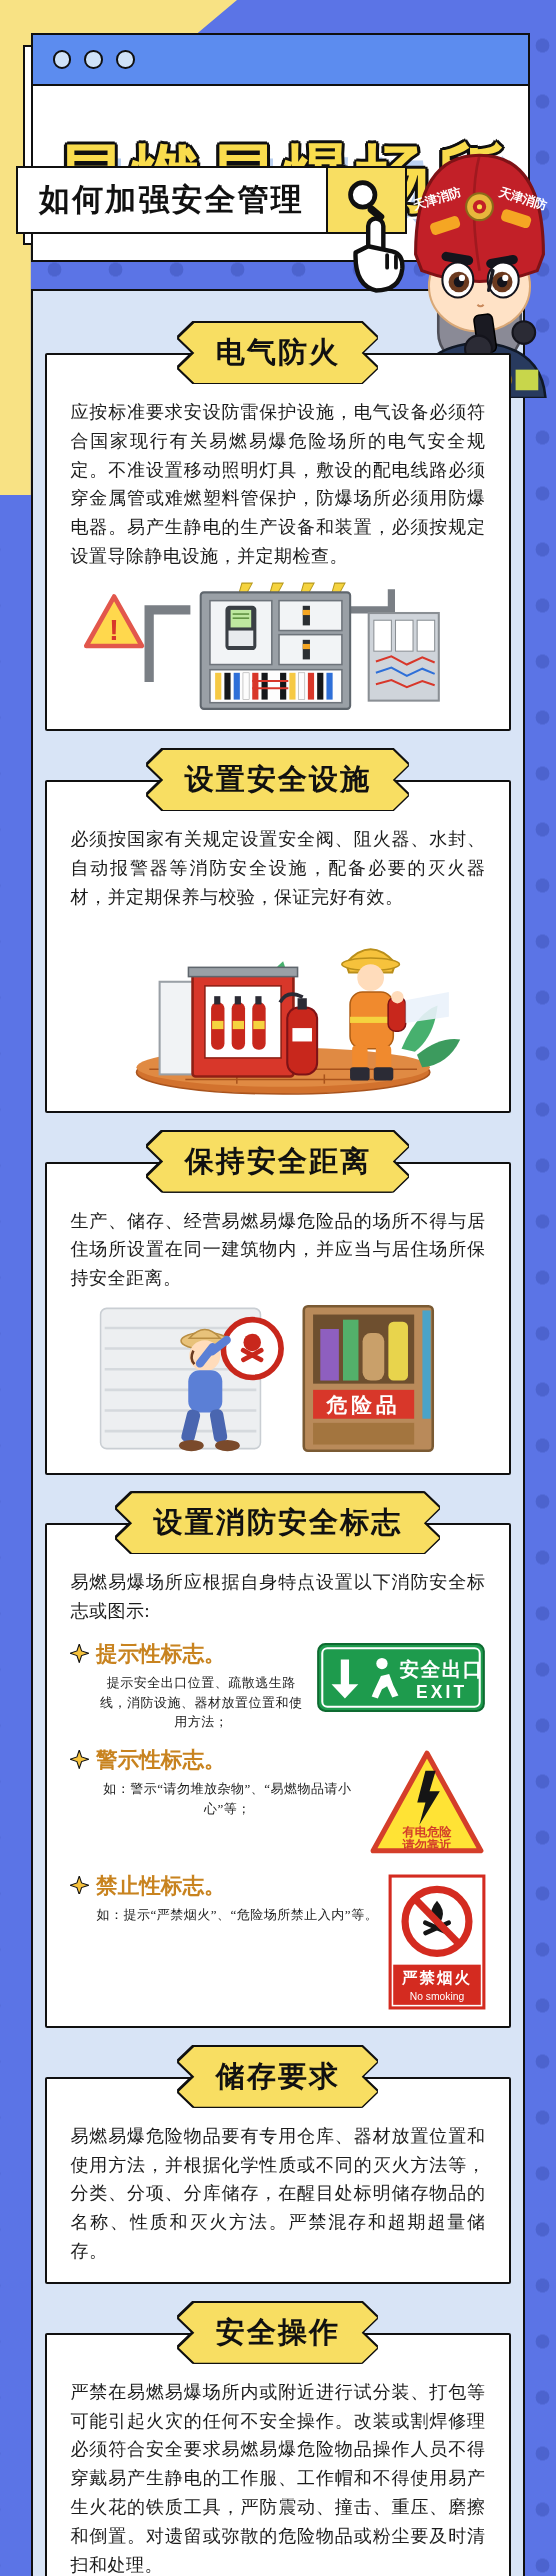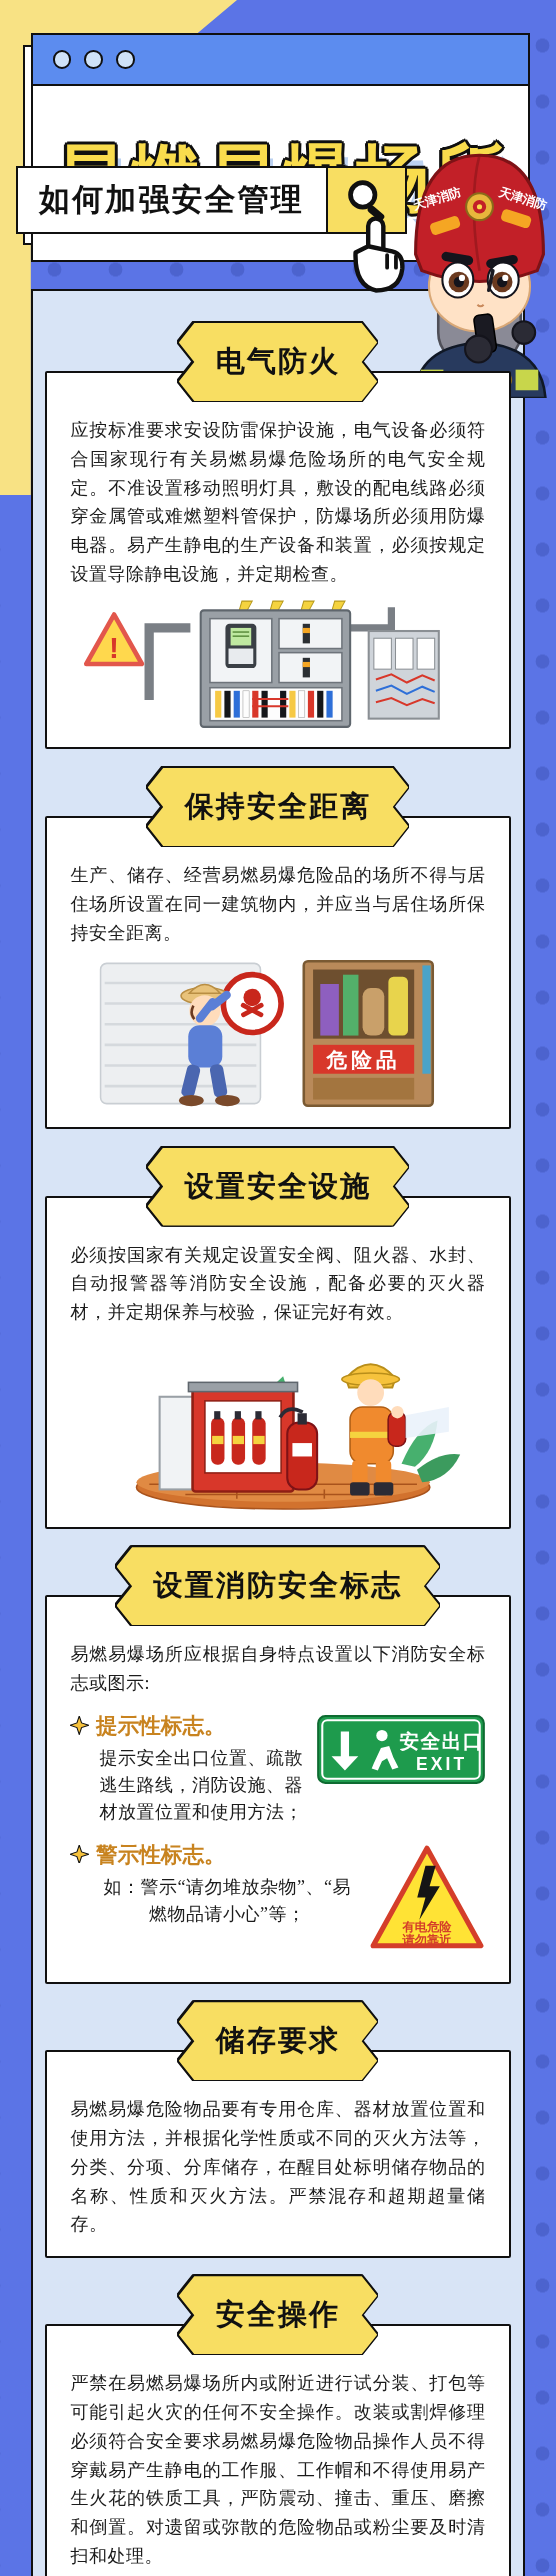--- a/index.html
+++ b/index.html
@@ -35,32 +35,32 @@
   .fireman-top{position:absolute;left:402px;top:116px;z-index:2;}
   
   .big-card{position:absolute;left:31px;top:289px;width:494px;height:3202px;background:#D8E4F6;
     border:2.6px solid #101010;box-sizing:border-box;z-index:1;}
   
   .sections{position:absolute;left:31px;top:289px;width:494px;height:3202px;box-sizing:border-box;
     padding-top:34px;overflow:hidden;z-index:3;}
   .section{margin-bottom:18.5px;}
   .banner-wrap{width:max-content;margin:0 auto -30px;position:relative;z-index:2;
     filter:drop-shadow(1.5px 0 #101010) drop-shadow(-1.5px 0 #101010) drop-shadow(0 1.5px #101010) drop-shadow(0 -1.5px #101010);}
-  .banner{background:#F8DE62;padding:19px 37px;font-size:29px;font-weight:800;color:#111;letter-spacing:2.1px;
+  .banner{background:#F8DE62;padding:10px 37px;font-size:29px;font-weight:800;color:#111;letter-spacing:2.1px;
     clip-path:polygon(15.5px 0%,calc(100% - 15.5px) 0%,100% 25%,calc(100% - 15.5px) 50%,100% 75%,calc(100% - 15.5px) 100%,15.5px 100%,0% 75%,15.5px 50%,0% 25%);}
   .card{position:relative;z-index:1;margin:0 14.4px;background:#fff;border:2.1px solid #101010;border-radius:2.1px;
     padding:43px 23px 16.5px;box-sizing:border-box;}
   .body-text{margin:0;font-family:"Liberation Serif",serif;font-size:18px;line-height:1.6;color:#1c1c1c;
     text-align:justify;letter-spacing:0.5px;}
   .illus{display:flex;justify-content:center;margin-top:8.2px;}
   
   .srow{display:flex;align-items:flex-start;gap:9.3px;margin-top:13.4px;}
   .srow .txt{flex:1;text-align:center;}
   .bhead{display:flex;align-items:center;gap:7.2px;font-size:21.6px;font-weight:700;color:#C8831F;}
-  .bbody{margin:5.2px 0 0 26px;font-family:"Liberation Serif",serif;font-size:18px;line-height:1.5;color:#1c1c1c;letter-spacing:0.5px;}
+  .bbody{margin:5.2px 0 0 26px;font-family:"Liberation Serif",serif;font-size:13px;line-height:1.5;color:#1c1c1c;letter-spacing:0.5px;}
   .signbox{flex:0 0 auto;display:flex;justify-content:center;align-items:flex-start;padding-top:3.1px;text-align:center;}
 </style>
 </head>
 <body>
 
 <div class="yellow-corner"></div>
 <div class="behind-window"></div>
 
 <div class="browser-window">
   <div class="titlebar">
@@ -189,71 +189,20 @@
           <polyline points="570,160 600,150 630,166 660,152 684,162" fill="none" stroke="#D8372A" stroke-width="4"></polyline>
           <polyline points="570,182 600,172 630,188 660,174 684,184" fill="none" stroke="#2E6FD8" stroke-width="4"></polyline>
           <polyline points="570,204 600,196 630,210 660,198 684,206" fill="none" stroke="#D8372A" stroke-width="4"></polyline>
         </svg>
       </div>
     </div>
   </div>
 
   <div class="section">
     <div class="banner-wrap">
-        <div class="banner">保持安全距离</div>
-      </div>
-    <div class="card">
-      <p class="body-text">生产、储存、经营易燃易爆危险品的场所不得与居住场所设置在同一建筑物内，并应当与居住场所保持安全距离。</p>
-      <div class="illus">
-        <svg width="392" height="155" viewBox="0 0 760 300">
-          <rect x="36" y="14" width="310" height="272" rx="12" fill="#EDEFF1" stroke="#C9CED3" stroke-width="3"></rect>
-          <g stroke="#D5D9DD" stroke-width="5">
-            <line x1="44" y1="52" x2="338" y2="52"></line>
-              <line x1="44" y1="92" x2="338" y2="92"></line>
-            <line x1="44" y1="132" x2="338" y2="132"></line>
-              <line x1="44" y1="172" x2="338" y2="172"></line>
-            <line x1="44" y1="212" x2="338" y2="212"></line>
-              <line x1="44" y1="252" x2="338" y2="252"></line>
-          </g>
-          <circle cx="330" cy="92" r="56" fill="#fff" stroke="#C8271C" stroke-width="11"></circle>
-          <circle cx="330" cy="80" r="17" fill="#C8271C"></circle>
-          <rect x="306" y="100" width="48" height="9" rx="4" transform="rotate(28 330 104)" fill="#C8271C"></rect>
-          <rect x="306" y="100" width="48" height="9" rx="4" transform="rotate(-28 330 104)" fill="#C8271C"></rect>
-          <g>
-            <ellipse cx="238" cy="77" rx="46" ry="16" fill="#E8C27A" stroke="#B98E43" stroke-width="3"></ellipse>
-            <path d="M208 72 q30 -34 60 0 Z" fill="#E8C27A" stroke="#B98E43" stroke-width="3"></path>
-            <circle cx="238" cy="106" r="30" fill="#FFDCBB"></circle>
-            <path d="M216 96 q-8 16 2 26" stroke="#6B3A1F" stroke-width="5" fill="none"></path>
-            <rect x="252" y="78" width="16" height="56" rx="8" transform="rotate(38 252 78)" fill="#5B7FD6"></rect>
-            <rect x="282" y="64" width="16" height="52" rx="8" transform="rotate(52 282 64)" fill="#5B7FD6"></rect>
-            <rect x="206" y="134" width="66" height="82" rx="22" fill="#5B7FD6"></rect>
-            <rect x="206" y="208" width="26" height="64" rx="10" transform="rotate(14 206 208)" fill="#4A66B0"></rect>
-            <rect x="246" y="208" width="26" height="64" rx="10" transform="rotate(-10 272 208)" fill="#4A66B0"></rect>
-            <ellipse cx="212" cy="280" rx="24" ry="11" fill="#7A4A2B"></ellipse>
-            <ellipse cx="282" cy="280" rx="24" ry="11" fill="#7A4A2B"></ellipse>
-          </g>
-          <g>
-            <rect x="430" y="10" width="250" height="280" rx="8" fill="#B98A5A" stroke="#7A5A33" stroke-width="5"></rect>
-            <rect x="660" y="18" width="16" height="210" fill="#4AA3C8"></rect>
-            <rect x="448" y="26" width="196" height="134" fill="#6E4F2F"></rect>
-            <rect x="462" y="54" width="36" height="100" fill="#8E5FBF"></rect>
-            <rect x="506" y="36" width="30" height="118" fill="#53B06A"></rect>
-            <rect x="544" y="62" width="42" height="92" rx="16" fill="#C9A06A"></rect>
-            <rect x="594" y="40" width="38" height="114" rx="10" fill="#E8D44C"></rect>
-            <rect x="448" y="172" width="196" height="56" fill="#D8372A"></rect>
-            <text x="546" y="214" font-size="40" font-weight="bold" fill="#fff" text-anchor="middle" letter-spacing="8">危险品</text>
-            <rect x="448" y="236" width="196" height="42" fill="#A3753F"></rect>
-          </g>
-        </svg>
-      </div>
-    </div>
-  </div>
-
-  <div class="section">
-    <div class="banner-wrap">
         <div class="banner">设置安全设施</div>
       </div>
     <div class="card">
       <p class="body-text">必须按国家有关规定设置安全阀、阻火器、水封、自动报警器等消防安全设施，配备必要的灭火器材，并定期保养与校验，保证完好有效。</p>
       <div class="illus">
         <svg width="392" height="175" viewBox="0 0 760 340">
           <ellipse cx="390" cy="296" rx="285" ry="42" fill="#D2722E" stroke="#A9531C" stroke-width="3"></ellipse>
           <ellipse cx="390" cy="286" rx="285" ry="38" fill="#E08A43"></ellipse>
           <line x1="130" y1="290" x2="650" y2="290" stroke="#A9531C" stroke-width="3"></line>
           <line x1="200" y1="310" x2="590" y2="310" stroke="#A9531C" stroke-width="3"></line>
@@ -299,20 +248,71 @@
             <polygon points="628,156 712,140 712,188 628,200" fill="#EAF2FB" opacity="0.9"></polygon>
             <circle cx="612" cy="150" r="12" fill="#FFDCBB"></circle>
           </g>
         </svg>
       </div>
     </div>
   </div>
 
   <div class="section">
     <div class="banner-wrap">
+        <div class="banner">保持安全距离</div>
+      </div>
+    <div class="card">
+      <p class="body-text">生产、储存、经营易燃易爆危险品的场所不得与居住场所设置在同一建筑物内，并应当与居住场所保持安全距离。</p>
+      <div class="illus">
+        <svg width="392" height="155" viewBox="0 0 760 300">
+          <rect x="36" y="14" width="310" height="272" rx="12" fill="#EDEFF1" stroke="#C9CED3" stroke-width="3"></rect>
+          <g stroke="#D5D9DD" stroke-width="5">
+            <line x1="44" y1="52" x2="338" y2="52"></line>
+              <line x1="44" y1="92" x2="338" y2="92"></line>
+            <line x1="44" y1="132" x2="338" y2="132"></line>
+              <line x1="44" y1="172" x2="338" y2="172"></line>
+            <line x1="44" y1="212" x2="338" y2="212"></line>
+              <line x1="44" y1="252" x2="338" y2="252"></line>
+          </g>
+          <circle cx="330" cy="92" r="56" fill="#fff" stroke="#C8271C" stroke-width="11"></circle>
+          <circle cx="330" cy="80" r="17" fill="#C8271C"></circle>
+          <rect x="306" y="100" width="48" height="9" rx="4" transform="rotate(28 330 104)" fill="#C8271C"></rect>
+          <rect x="306" y="100" width="48" height="9" rx="4" transform="rotate(-28 330 104)" fill="#C8271C"></rect>
+          <g>
+            <ellipse cx="238" cy="77" rx="46" ry="16" fill="#E8C27A" stroke="#B98E43" stroke-width="3"></ellipse>
+            <path d="M208 72 q30 -34 60 0 Z" fill="#E8C27A" stroke="#B98E43" stroke-width="3"></path>
+            <circle cx="238" cy="106" r="30" fill="#FFDCBB"></circle>
+            <path d="M216 96 q-8 16 2 26" stroke="#6B3A1F" stroke-width="5" fill="none"></path>
+            <rect x="252" y="78" width="16" height="56" rx="8" transform="rotate(38 252 78)" fill="#5B7FD6"></rect>
+            <rect x="282" y="64" width="16" height="52" rx="8" transform="rotate(52 282 64)" fill="#5B7FD6"></rect>
+            <rect x="206" y="134" width="66" height="82" rx="22" fill="#5B7FD6"></rect>
+            <rect x="206" y="208" width="26" height="64" rx="10" transform="rotate(14 206 208)" fill="#4A66B0"></rect>
+            <rect x="246" y="208" width="26" height="64" rx="10" transform="rotate(-10 272 208)" fill="#4A66B0"></rect>
+            <ellipse cx="212" cy="280" rx="24" ry="11" fill="#7A4A2B"></ellipse>
+            <ellipse cx="282" cy="280" rx="24" ry="11" fill="#7A4A2B"></ellipse>
+          </g>
+          <g>
+            <rect x="430" y="10" width="250" height="280" rx="8" fill="#B98A5A" stroke="#7A5A33" stroke-width="5"></rect>
+            <rect x="660" y="18" width="16" height="210" fill="#4AA3C8"></rect>
+            <rect x="448" y="26" width="196" height="134" fill="#6E4F2F"></rect>
+            <rect x="462" y="54" width="36" height="100" fill="#8E5FBF"></rect>
+            <rect x="506" y="36" width="30" height="118" fill="#53B06A"></rect>
+            <rect x="544" y="62" width="42" height="92" rx="16" fill="#C9A06A"></rect>
+            <rect x="594" y="40" width="38" height="114" rx="10" fill="#E8D44C"></rect>
+            <rect x="448" y="172" width="196" height="56" fill="#D8372A"></rect>
+            <text x="546" y="214" font-size="40" font-weight="bold" fill="#fff" text-anchor="middle" letter-spacing="8">危险品</text>
+            <rect x="448" y="236" width="196" height="42" fill="#A3753F"></rect>
+          </g>
+        </svg>
+      </div>
+    </div>
+  </div>
+
+  <div class="section">
+    <div class="banner-wrap">
         <div class="banner">设置消防安全标志</div>
       </div>
     <div class="card">
       <p class="body-text">易燃易爆场所应根据自身特点设置以下消防安全标志或图示:</p>
 
       <div class="srow">
         <div class="txt">
           <div class="bhead">
             <svg width="18.5" height="18.5" viewBox="0 0 24 24">
                 <path d="M12 0 L15 9 L24 12 L15 15 L12 24 L9 15 L0 12 L9 9 Z" fill="#F6C23C" stroke="#101010" stroke-width="1.4"></path>
@@ -350,20 +350,44 @@
           <svg width="118" height="109" viewBox="0 0 230 212">
             <polygon points="115,10 220,200 10,200" fill="#FFE335" stroke="#D43E2A" stroke-width="10" stroke-linejoin="round"></polygon>
             <polygon points="112,44 132,44 120,84 140,84 100,150 112,106 96,106" fill="#151515"></polygon>
             <text x="115" y="172" font-size="24" font-weight="bold" fill="#D43E2A" text-anchor="middle">有电危险</text>
             <text x="115" y="196" font-size="24" font-weight="bold" fill="#D43E2A" text-anchor="middle">请勿靠近</text>
           </svg>
         </div>
       </div>
 
       <div class="srow">
+        <div class="txt">
+          <div class="bhead">
+            <svg width="18.5" height="18.5" viewBox="0 0 24 24">
+                <path d="M12 0 L15 9 L24 12 L15 15 L12 24 L9 15 L0 12 L9 9 Z" fill="#F6C23C" stroke="#101010" stroke-width="1.4"></path>
+              </svg>
+            <span>禁止性标志。</span>
+          </div>
+          <p class="bbody">如：提示“严禁烟火”、“危险场所禁止入内”等。</p>
+        </div>
+        <div class="signbox">
+          <svg width="98" height="136" viewBox="0 0 190 264">
+            <rect x="4" y="4" width="182" height="256" fill="#fff" stroke="#D42B20" stroke-width="6"></rect>
+            <circle cx="95" cy="92" r="62" fill="none" stroke="#D42B20" stroke-width="14"></circle>
+            <g fill="#151515">
+              <path d="M95 52 q16 18 10 34 q-4 12 -10 16 q-6 -4 -10 -16 q-6 -16 10 -34 Z"></path>
+              <rect x="66" y="100" width="58" height="9" rx="4" transform="rotate(24 95 104)"></rect>
+              <rect x="66" y="100" width="58" height="9" rx="4" transform="rotate(-24 95 104)"></rect>
+            </g>
+            <line x1="52" y1="48" x2="138" y2="136" stroke="#D42B20" stroke-width="14"></line>
+            <rect x="10" y="176" width="170" height="78" fill="#D42B20"></rect>
+            <text x="95" y="212" font-size="30" font-weight="bold" fill="#fff" text-anchor="middle" letter-spacing="4">严禁烟火</text>
+            <text x="95" y="244" font-size="20" fill="#fff" text-anchor="middle">No smoking</text>
+          </svg>
+        </div>
       </div>
     </div>
   </div>
 
   <div class="section">
     <div class="banner-wrap">
         <div class="banner">储存要求</div>
       </div>
     <div class="card">
       <p class="body-text">易燃易爆危险物品要有专用仓库、器材放置位置和使用方法，并根据化学性质或不同的灭火方法等，分类、分项、分库储存，在醒目处标明储存物品的名称、性质和灭火方法。严禁混存和超期超量储存。</p>

